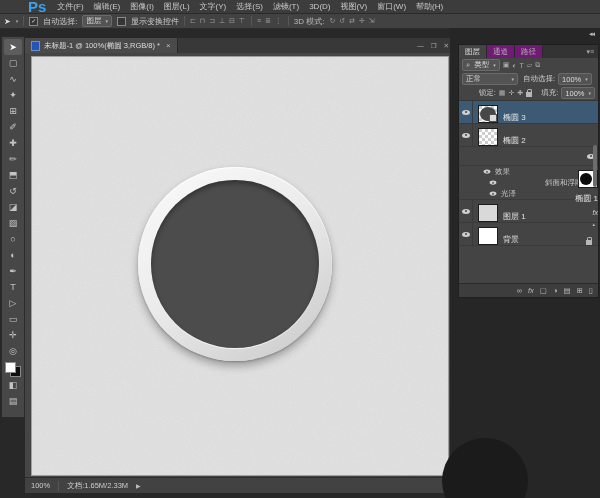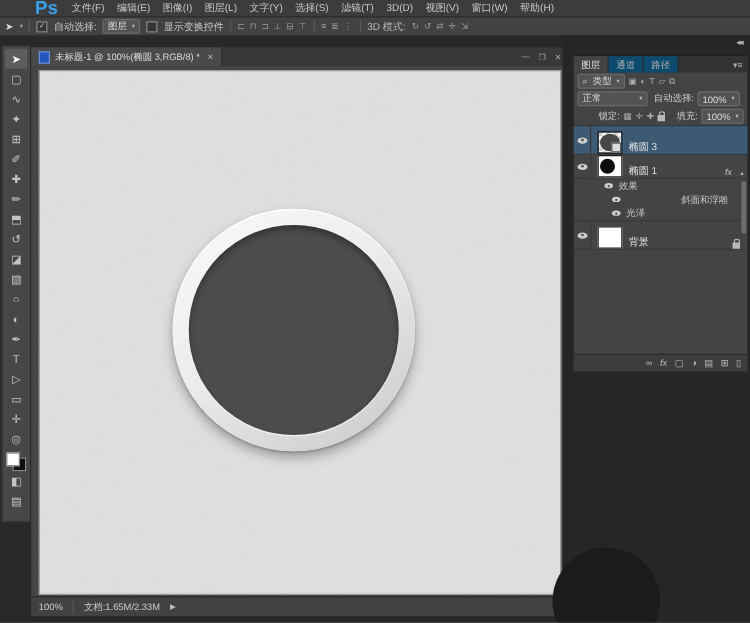--- a/index.html
+++ b/index.html
@@ -50,33 +50,33 @@
         background:#4c4c4c;box-shadow:inset 0 3px 5px rgba(0,0,0,0.35),0 1px 1px rgba(255,255,255,0.75);}
   .statusbar{left:25px;top:477px;width:430px;height:15px;background:#424242;border-top:1px solid #2c2c2c;
              display:flex;align-items:center;gap:8px;padding-left:6px;font-size:7.5px;color:#ccc;}
   .status-arrow{font-size:6px;color:#bbb;}
   
   .rightpane{left:450px;top:28px;width:150px;height:470px;background:#262626;}
   .dock-arrows{position:absolute;right:6px;top:2px;font-size:7px;color:#b5b5b5;letter-spacing:-1px;}
   .panel{position:absolute;left:8px;top:16px;width:139px;height:252px;background:#444444;
          border:1px solid #1f1f1f;}
   .ptabs{height:13px;display:flex;background:#333333;font-size:7.5px;align-items:stretch;}
-  .ptab{padding:0 6px;display:flex;align-items:center;background:#0c4a6e;color:#b5b5b5;
+  .ptab{padding:0 6px;display:flex;align-items:center;background:#701a75;color:#b5b5b5;
         border-right:1px solid #292929;}
   .ptab.active{background:#444444;color:#e0e0e0;}
   .pmenu{margin-left:auto;display:flex;align-items:center;padding-right:4px;color:#aaa;font-size:7px;}
   .prow{height:14px;display:flex;align-items:center;gap:3px;padding:0 3px;font-size:7.5px;color:#ccc;}
   .prow .dd{height:10px;}
   .lock-sep{border-bottom:1px solid #363636;justify-content:flex-end;}
   .css-lock{width:6px;height:5px;background:#b8b8b8;position:relative;display:inline-block;margin-top:3px;}
   .css-lock::before{content:'';position:absolute;top:-3px;left:1px;width:3px;height:3px;
         border:1px solid #b8b8b8;border-bottom:none;border-radius:2px 2px 0 0;}
   .lrow{display:flex;align-items:flex-end;height:22px;border-bottom:1px solid #3a3a3a;
         font-size:8px;color:#e0e0e0;gap:5px;}
-  .lrow.short{height:18px;}
+  .lrow.short{height:18px;flex-direction:column;}
   .lrow.selected{background:#3c5a74;}
   .eyebox{width:13px;height:100%;display:flex;align-items:center;justify-content:center;
           border-right:1px solid #3a3a3a;flex:none;}
   .eye{width:8px;height:5px;border-radius:50%;background:#cfcfcf;position:relative;}
   .eye::after{content:'';position:absolute;left:3px;top:1.5px;width:2px;height:2px;border-radius:50%;background:#444;}
   .thumb{width:18px;height:16px;border:1px solid #1c1c1c;background:#ffffff;position:relative;
          overflow:hidden;flex:none;}
   .checker{background:repeating-conic-gradient(#ffffff 0% 25%,#cdcdcd 0% 50%);background-size:6px 6px;}
   .t3-circle{position:absolute;inset:1px;border-radius:50%;background:#474747;}
   .vbadge{position:absolute;right:0;bottom:0;width:6px;height:6px;background:#dcdcdc;border:1px solid #555;}
@@ -249,20 +249,27 @@
       <div class="lrow selected">
         <span class="eyebox">
             <span class="eye"></span>
           </span>
         <span class="thumb checker">
             <span class="t3-circle"></span>
             <span class="vbadge"></span>
           </span>
         <span>椭圆 3</span>
       </div>
+      <div class="lrow">
+        <span class="eyebox">
+            <span class="eye"></span>
+          </span>
+        <span class="thumb checker"></span>
+        <span>椭圆 2</span>
+      </div>
       <div class="lrow short">
         <span class="eyebox">
             <span class="eye"></span>
           </span>
         <span class="thumb">
             <span class="t1-circle"></span>
           </span>
         <span>椭圆 1</span>
         <span class="fx-tag">fx</span>
         <span class="exp-arrow">▴</span>
@@ -271,20 +278,27 @@
         <span class="eye"></span>
         <span>效果</span>
       </div>
       <div class="erow" style="padding-left:30px;gap:48px;">
         <span class="eye"></span>
         <span>斜面和浮雕</span>
       </div>
       <div class="erow" style="padding-left:30px;border-bottom:1px solid #3a3a3a;">
         <span class="eye"></span>
         <span>光泽</span>
+      </div>
+      <div class="lrow">
+        <span class="eyebox">
+            <span class="eye"></span>
+          </span>
+        <span class="thumb t-solid"></span>
+        <span>图层 1</span>
       </div>
       <div class="lrow">
         <span class="eyebox">
             <span class="eye"></span>
           </span>
         <span class="thumb"></span>
         <span>背景</span>
         <span class="css-lock" style="margin-left:auto;margin-right:6px;"></span>
       </div>
 

